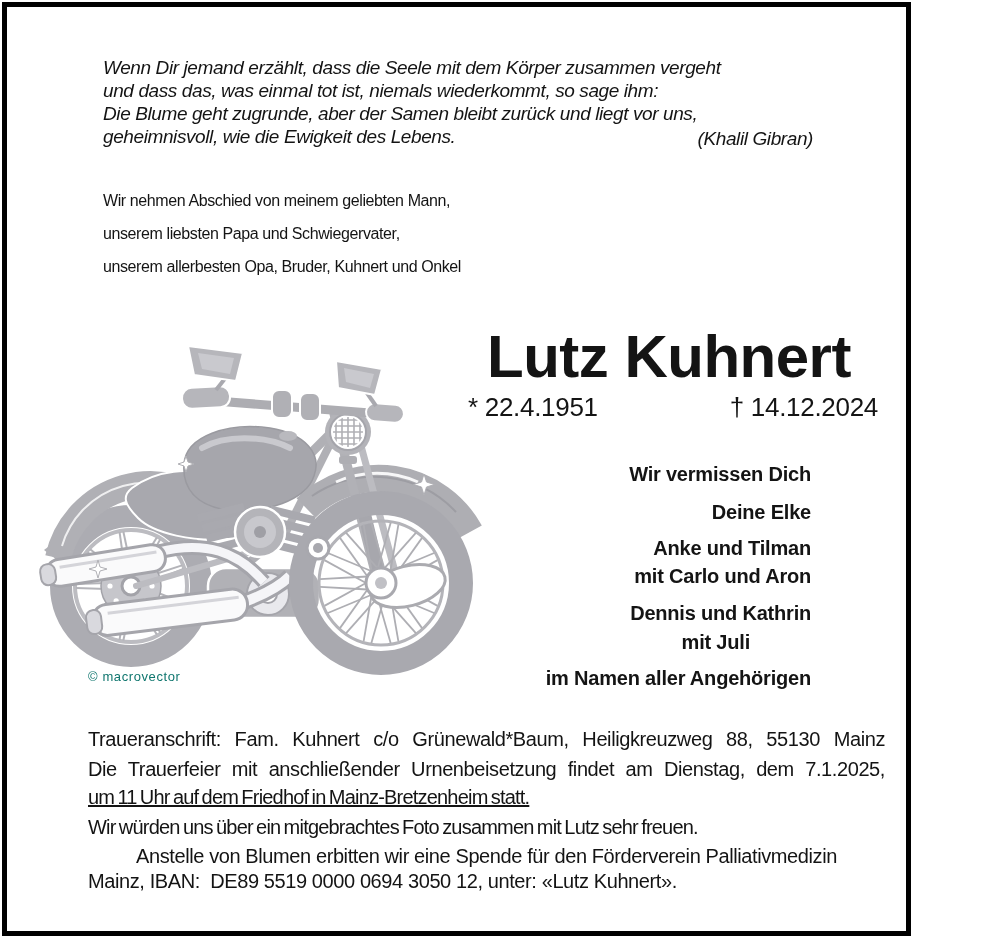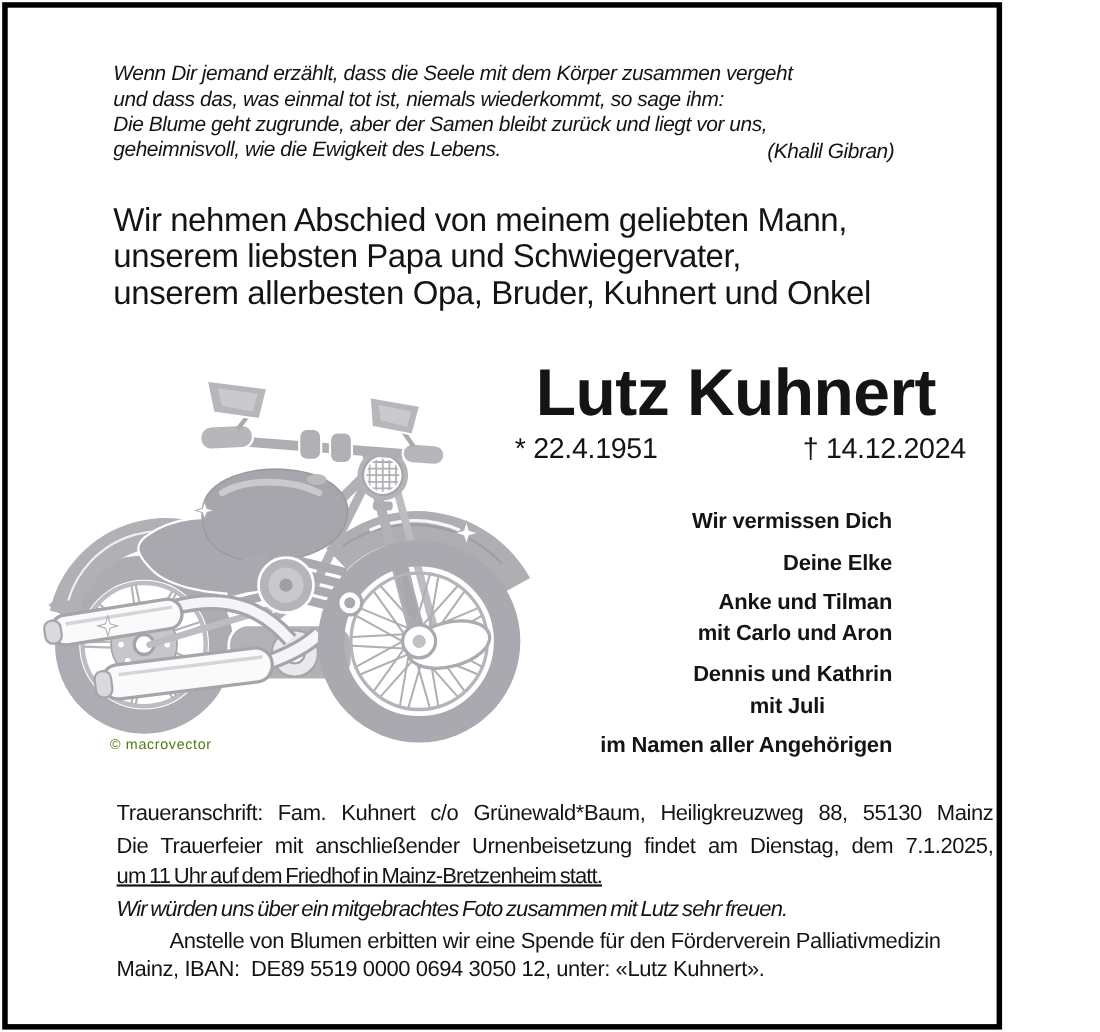--- a/index.html
+++ b/index.html
@@ -1,39 +1,39 @@
 <!DOCTYPE html>
 <html><head>
 <meta charset="utf-8">
 <style>
   html,body{margin:0;padding:0;background:#ffffff;}
   body{font-family:"Liberation Sans",sans-serif;color:#141414;}
   .canvas{position:relative;width:913px;height:938px;background:#fff;overflow:hidden;}
   .frame{position:absolute;left:2px;top:2px;right:2px;bottom:2px;border:5px solid #000;}
   .quote{position:absolute;left:103px;top:56px;font-style:italic;font-size:19px;line-height:23px;letter-spacing:-0.4px;}
   .attribution{position:absolute;right:100px;top:128px;font-style:italic;font-size:19px;letter-spacing:-0.4px;}
-  .intro{position:absolute;left:103px;top:184px;font-size:30px;line-height:33px;letter-spacing:-0.4px;}
+  .intro{position:absolute;left:103px;top:184px;font-size:16px;line-height:33px;letter-spacing:-0.4px;}
   .name{position:absolute;left:487px;top:322px;font-size:60px;font-weight:700;letter-spacing:-0.5px;white-space:nowrap;}
   .dates{position:absolute;left:468px;top:392px;width:410px;display:flex;justify-content:space-between;font-size:26px;letter-spacing:-0.3px;}
   .farewell{position:absolute;right:102px;top:462px;text-align:right;font-size:20px;font-weight:600;line-height:24px;letter-spacing:-0.2px;}
   .fw-l1{margin-top:0;}
   .fw-l2{margin-top:14px;}
   .fw-l3{margin-top:12px;}
   .fw-l4{margin-top:4px;}
   .fw-l5{margin-top:13px;}
   .fw-l6{margin-top:5px;padding-right:61px;}
   .fw-l7{margin-top:12px;}
-  .credit{position:absolute;left:100px;top:669px;font-size:13px;letter-spacing:0.6px;color:#4d7c0f;}
-  .details{position:absolute;left:106px;top:729px;width:797px;font-size:20px;line-height:21px;letter-spacing:-0.4px;}
+  .credit{position:absolute;left:88px;top:669px;font-size:13px;letter-spacing:0.6px;color:#0f766e;}
+  .details{position:absolute;left:88px;top:729px;width:797px;font-size:20px;line-height:21px;letter-spacing:-0.4px;}
   .dt-just{text-align:justify;text-align-last:justify;}
   .dt-tight{letter-spacing:-0.8px;word-spacing:-1.5px;}
   .dt-pre{white-space:pre-wrap;}
   .dt-l2{margin-top:9px;}
   .dt-l3{margin-top:7px;text-decoration:underline;}
-  .dt-l4{margin-top:9px;font-style:italic;}
+  .dt-l4{margin-top:9px;}
   .dt-l5{margin-top:8px;text-align:center;}
   .dt-l6{margin-top:4px;}
   .bike{position:absolute;left:36px;top:336px;width:460px;height:344px;}
 </style>
 </head>
 <body>
 
 <div class="canvas">
   <div class="frame"></div>
 

